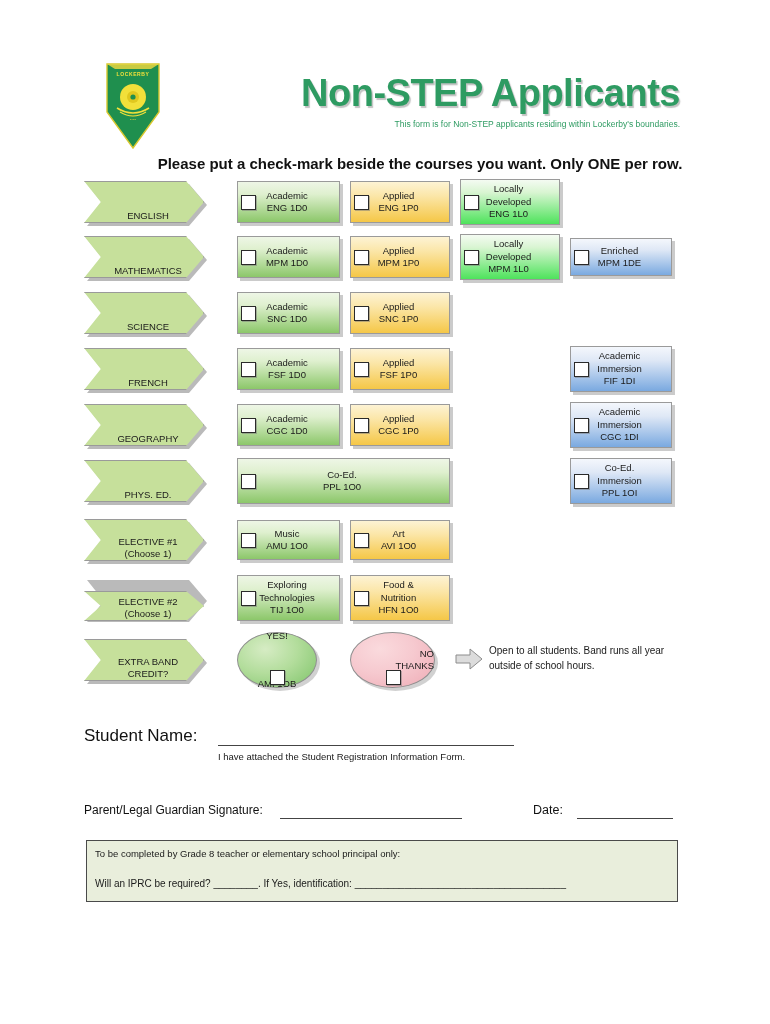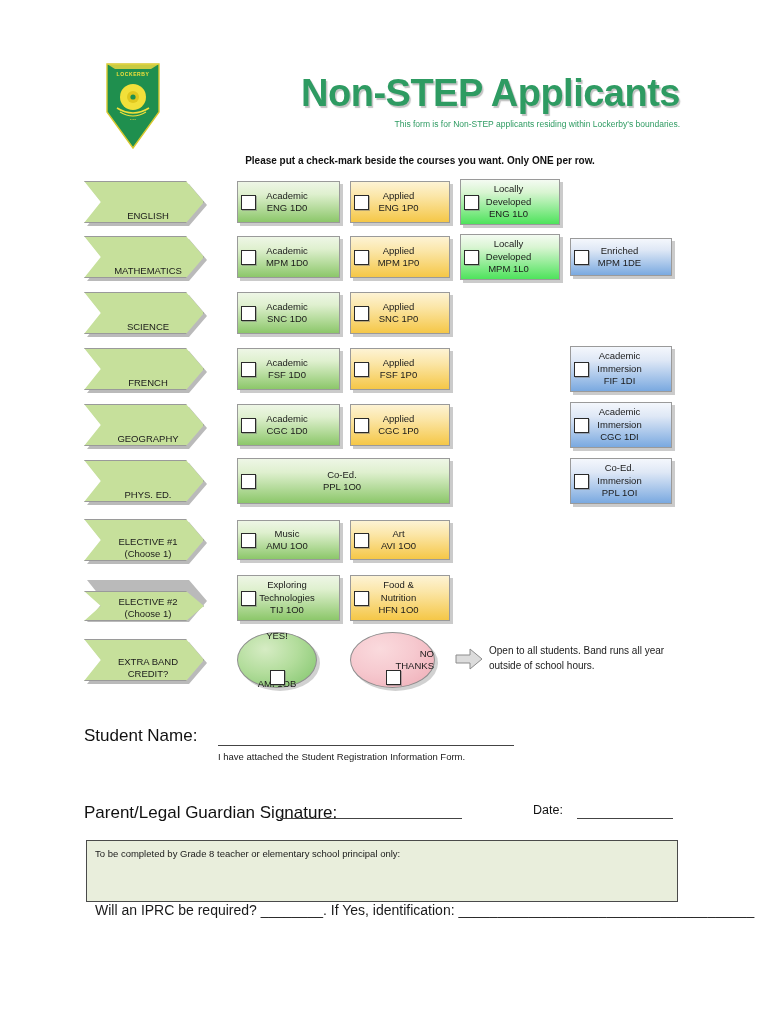--- a/index.html
+++ b/index.html
@@ -71,21 +71,21 @@
     width: 480px;
     text-align: right;
     font-size: 8.5px;
     color: #2e9b62;
   }
   #instruction {
     position: absolute;
     left: 140px; top: 155px;
     width: 560px;
     text-align: center;
-    font-size: 10px;
+    font-size: 15px;
     font-weight: bold;
     color: #111;
   }
 
   
   #grid {
     position: absolute;
     left: 0; top: 0;
     width: 770px; height: 1024px;
   }
@@ -204,21 +204,21 @@
   }
   #attached-note {
     position: absolute;
     left: 218px; top: 751px;
     font-size: 9.5px;
     color: #1a1a1a;
   }
   #guardian-label {
     position: absolute;
     left: 84px; top: 803px;
-    font-size: 17px;
+    font-size: 12px;
     color: #111;
   }
   #guardian-line {
     position: absolute;
     left: 280px; top: 817px;
     width: 182px;
     border-bottom: 1px solid #444;
     height: 1px;
   }
   #date-label {
@@ -245,23 +245,22 @@
   }
   #iprc-line1 {
     position: absolute;
     left: 95px; top: 848px;
     font-size: 9.5px;
     color: #1a1a1a;
   }
   #iprc-line2 {
     position: absolute;
     left: 95px; top: 878px;
-    font-size: 14px;
-    color: #1a1a1a;
-    margin-top: 24px;
+    font-size: 10px;
+    color: #1a1a1a;
   }
 </style>
 </head>
 <body>
 
 <div id="header">
 
   <div id="crest">
     <svg class="crest-shield" viewBox="0 0 60 90" xmlns="http://www.w3.org/2000/svg">
       <path d="M4 4 L56 4 L56 52 L30 88 L4 52 Z" fill="#1f8f4e" stroke="#d8c82e" stroke-width="1.4"></path>

